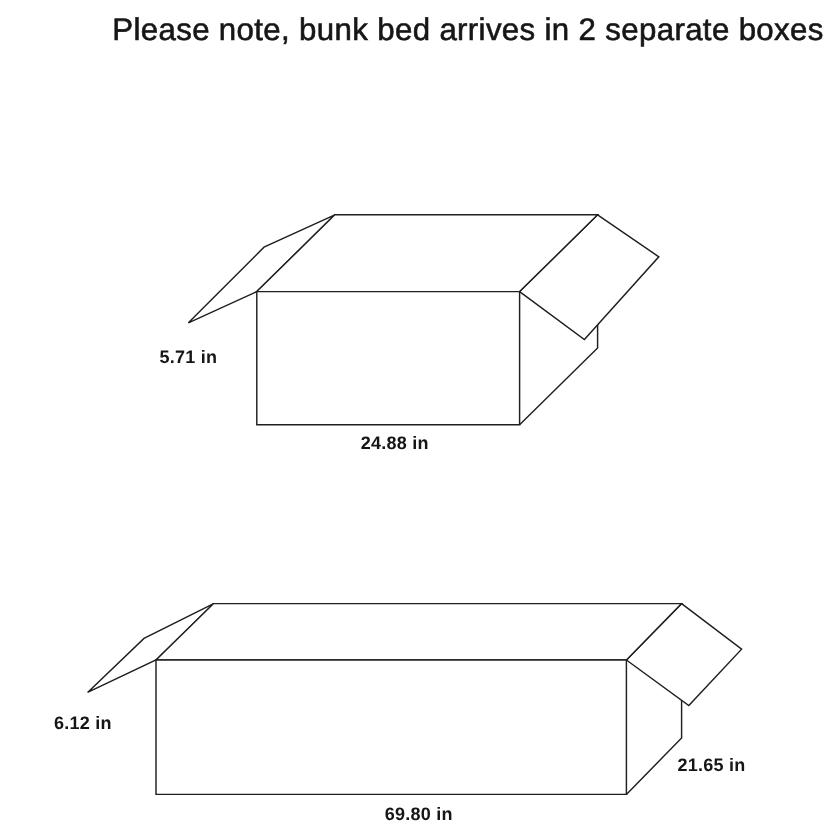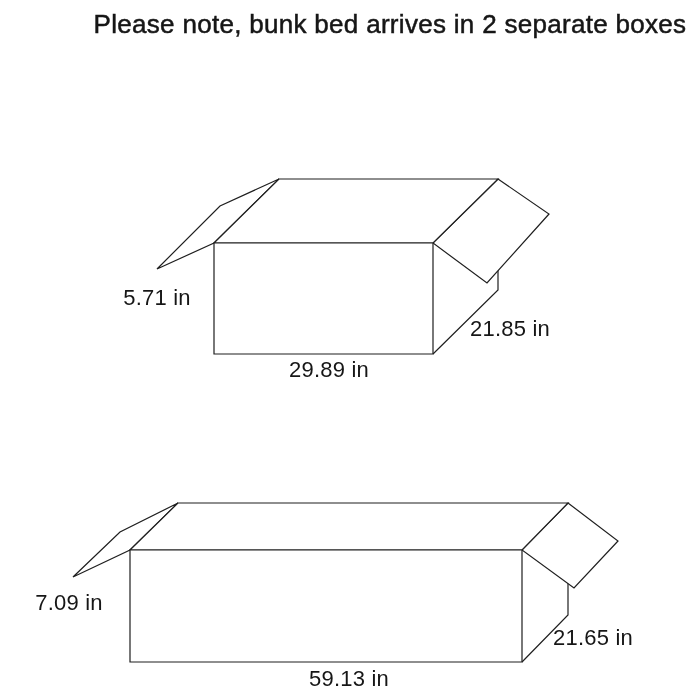--- a/index.html
+++ b/index.html
@@ -41,22 +41,22 @@
     stroke:var(--line);
     stroke-width:1.2;
     stroke-linejoin:miter;
   }
   .art polygon{fill:#ffffff;}
   .art path{fill:none;}
   .dim{
     position:absolute;
     transform:translate(-50%,-50%);
     color:var(--text);
-    font-size:22px;
-    font-weight:400;
+    font-size:15px;
+    font-weight:700;
     white-space:nowrap;
     letter-spacing:0.2px;
   }
 </style>
 </head>
 <body>
 
 <div class="stage">
 
   <div class="note">
@@ -76,20 +76,19 @@
     <g>
       <path d="M568,503 L568,615 L522,662"></path>
       <polygon points="568,503 618,541 574,588 522,550"></polygon>
       <polygon points="178,503 120,532 73,577 130,550"></polygon>
       <polygon points="130,550 178,503 568,503 522,550"></polygon>
       <polygon points="130,550 522,550 522,662 130,662"></polygon>
     </g>
   </svg>
 
   <div class="dim" style="left:157px;top:298px">5.71 in</div>
-  <div class="dim" style="left:329px;top:370px">29.89 in</div>
-  <div class="dim" style="left:510px;top:329px">21.85 in</div>
+  <div class="dim" style="left:329px;top:370px">24.88 in</div>
 
-  <div class="dim" style="left:69px;top:603px">7.09 in</div>
-  <div class="dim" style="left:349px;top:679px">59.13 in</div>
+  <div class="dim" style="left:69px;top:603px">6.12 in</div>
+  <div class="dim" style="left:349px;top:679px">69.80 in</div>
   <div class="dim" style="left:593px;top:638px">21.65 in</div>
 
 </div>
 
 </body></html>

